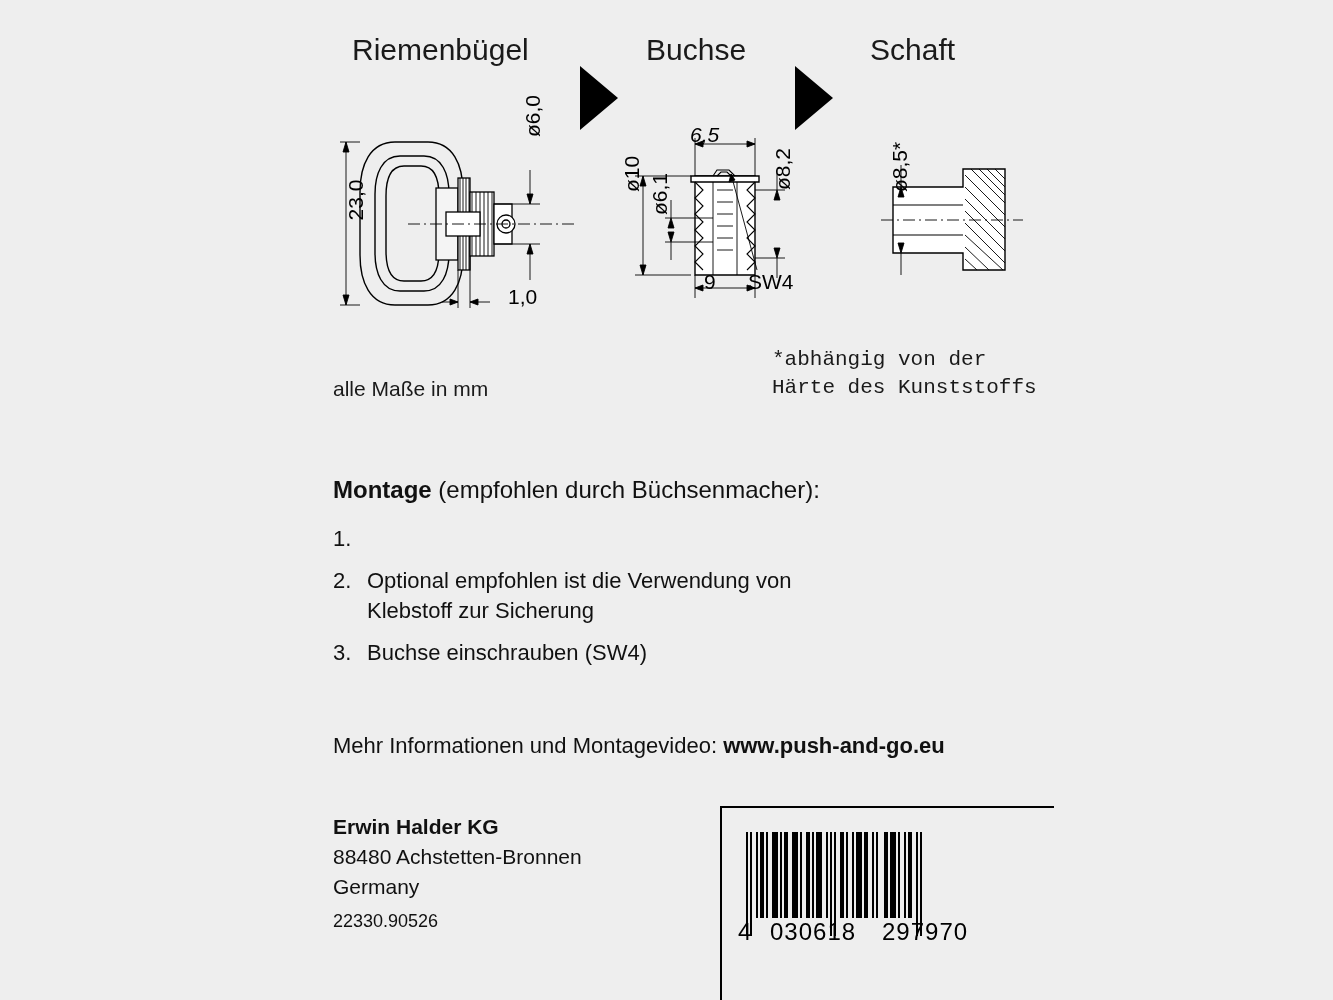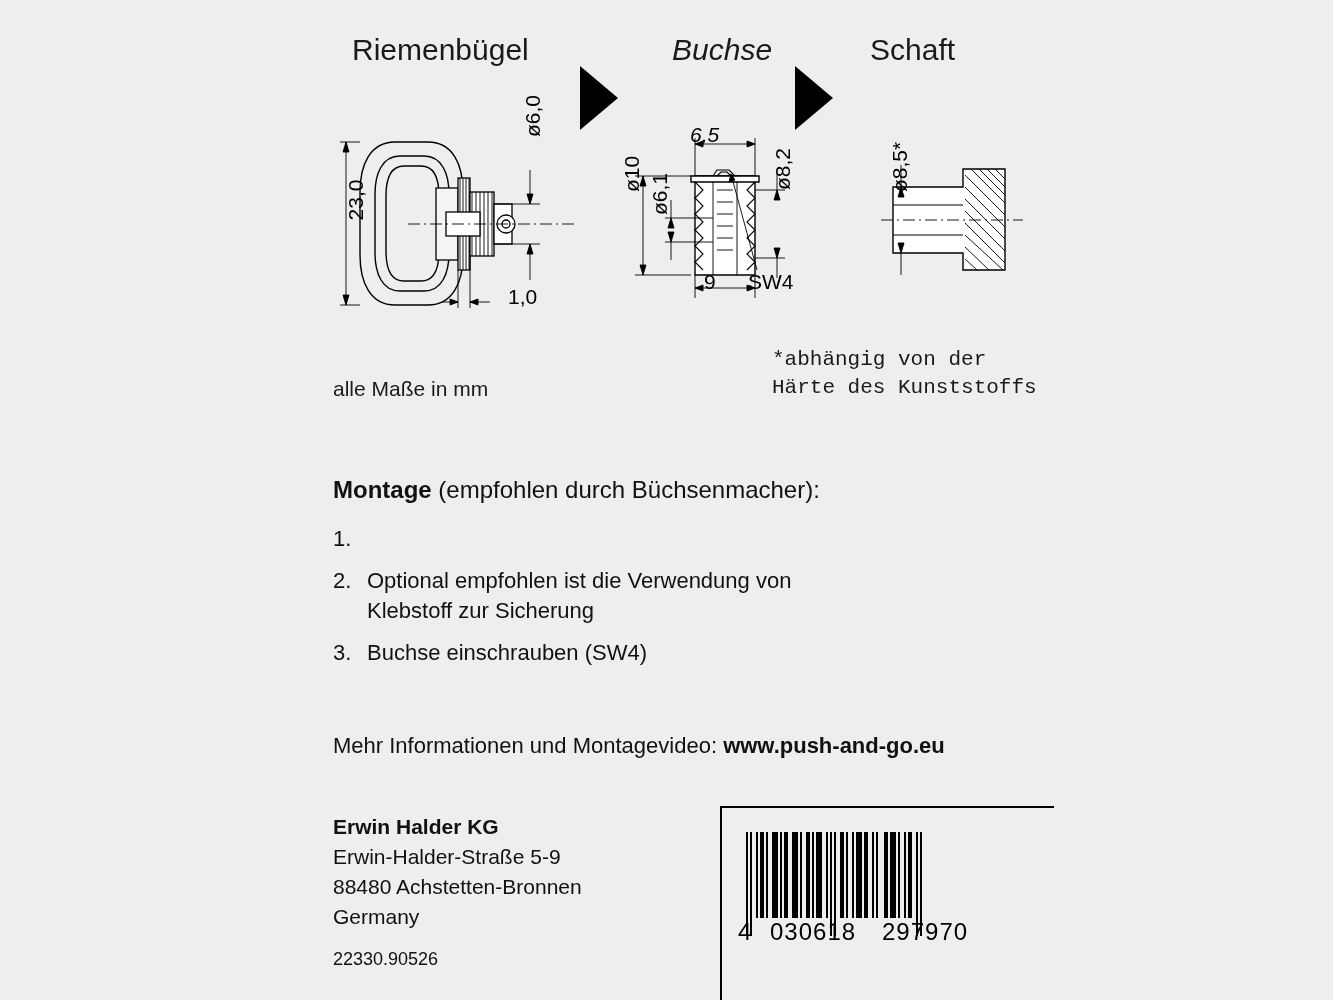--- a/index.html
+++ b/index.html
@@ -11,21 +11,21 @@
     font-family: "Liberation Sans", sans-serif;
     color: #000;
     overflow: hidden;
     position: relative;
   }
   .page { position: absolute; inset: 0; }
 
   
   .hdr { position: absolute; font-size: 30px; color: #1a1a1a; white-space: nowrap; }
   .hdr-riemen { left: 352px; top: 33px; }
-  .hdr-buchse { left: 672px; top: 33px; font-style: italic; }
+  .hdr-buchse { left: 646px; top: 33px; }
   .hdr-schaft { left: 870px; top: 33px; }
 
   .arrow { position: absolute; width: 0; height: 0; }
   .arrow-1 { left: 580px; top: 66px; border-top: 32px solid transparent; border-bottom: 32px solid transparent; border-left: 38px solid #000; }
   .arrow-2 { left: 795px; top: 66px; border-top: 32px solid transparent; border-bottom: 32px solid transparent; border-left: 38px solid #000; }
 
   
   .dwg { position: absolute; }
   .dwg svg { display: block; }
 
@@ -43,21 +43,21 @@
   .montage li .num { width: 34px; flex: 0 0 34px; }
   .montage li .txt { white-space: pre-line; }
 
   
   .inforow { position: absolute; left: 333px; top: 733px; font-size: 22px; color: #111; }
   .inforow b { font-weight: bold; }
 
   
   .addr { position: absolute; left: 333px; top: 812px; font-size: 21px; line-height: 30px; color: #111; }
   .addr .company { font-weight: bold; }
-  .addr .artnum { margin-top: 12px; font-size: 18px; }
+  .addr .artnum { margin-top: 4px; font-size: 18px; }
 
   
   .barcode-block { position: absolute; left: 694px; top: 806px; width: 360px; height: 200px; }
   .barcode-frame { position: absolute; left: 26px; top: 0; width: 334px; height: 200px; border-top: 2px solid #000; border-left: 2px solid #000; }
   .barcode-art { position: absolute; left: 0px; top: 6px; width: 22px; height: 190px; }
   .bars { position: absolute; left: 52px; top: 26px; height: 86px; display: flex; align-items: flex-start; }
   .bars i { display: block; background: #000; height: 86px; }
   .bars i.long { height: 104px; }
   .barcode-digits { position: absolute; left: 40px; top: 112px; width: 290px; font-size: 24px; letter-spacing: 1px; color: #000; }
   .barcode-digits .d1 { position: absolute; left: 4px; top: 0; }
@@ -309,21 +309,20 @@
       </li>
     </ol>
   </div>
 
   <div class="inforow">
     <span>Mehr Informationen und Montagevideo: </span><b>www.push-and-go.eu</b>
   </div>
 
   <div class="addr">
     <div class="company">Erwin Halder KG</div>
-    <div>Erwin-Halder-Straße 5-9</div>
     <div>88480 Achstetten-Bronnen</div>
     <div>Germany</div>
     <div class="artnum">22330.90526</div>
   </div>
 
   <div class="barcode-block">
     <div class="barcode-frame"></div>
     <div class="barcode-art">
       
     </div>

